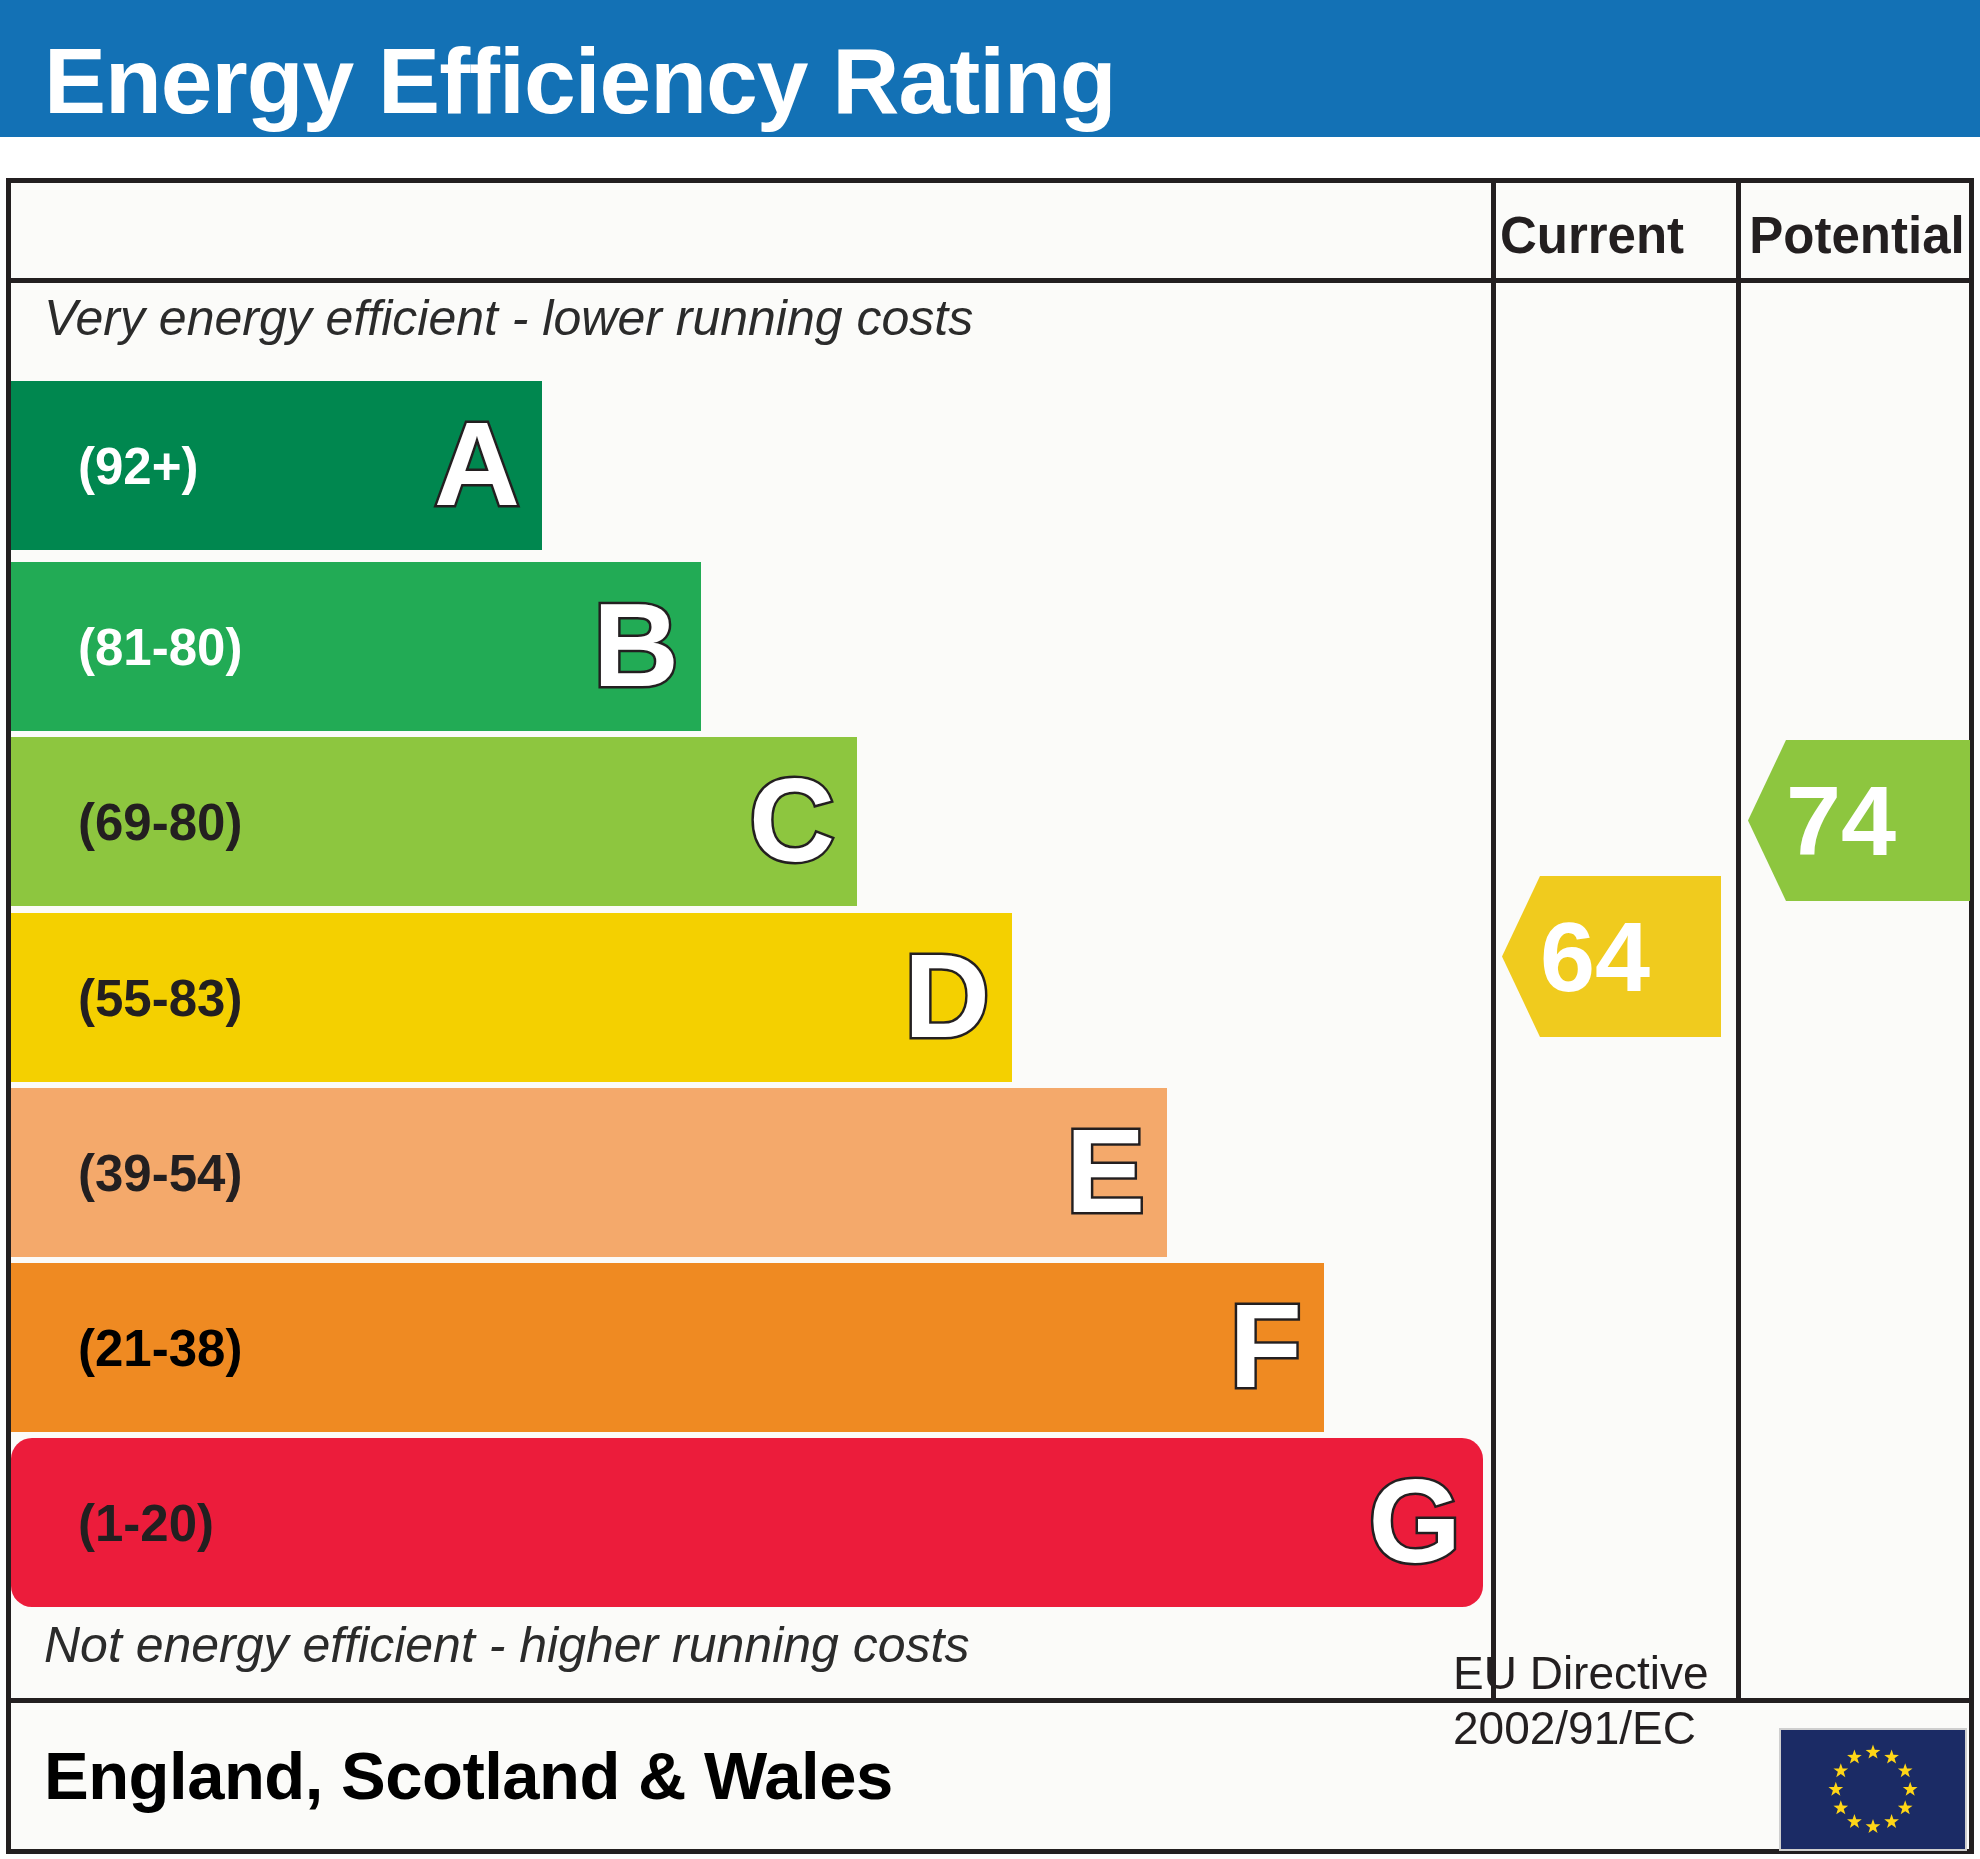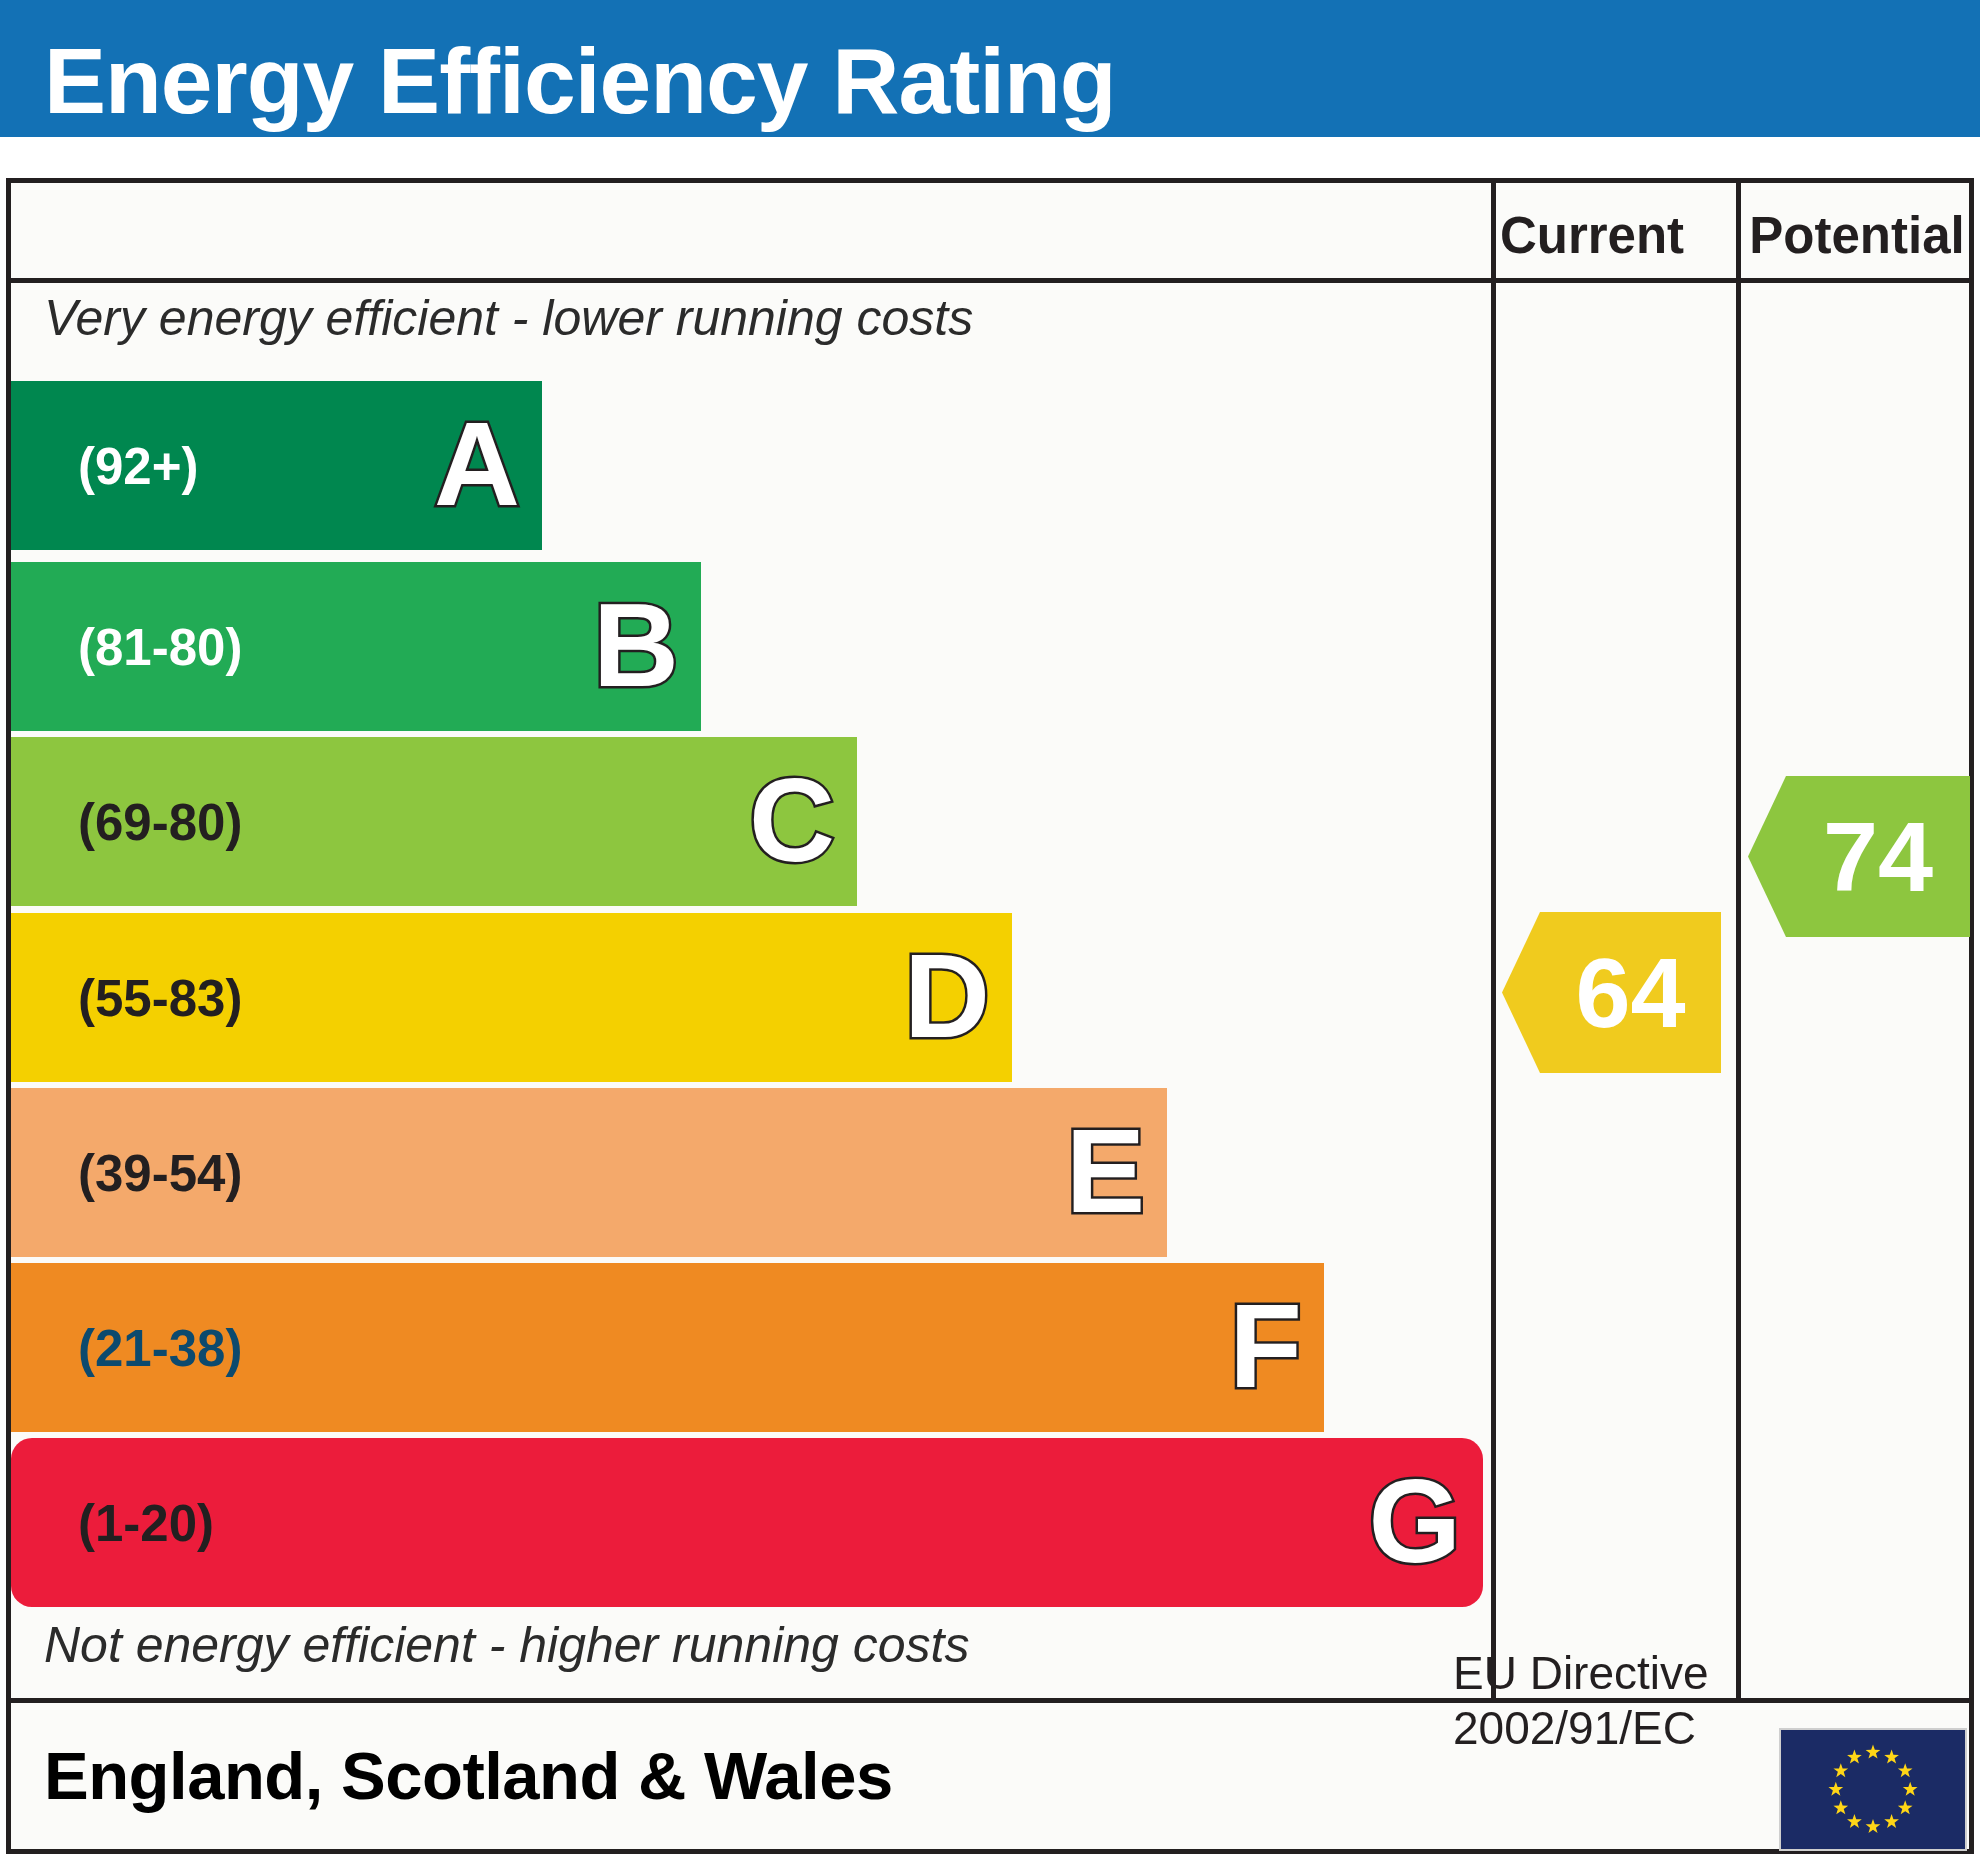--- a/index.html
+++ b/index.html
@@ -144,22 +144,21 @@
   .lt-white { color: #ffffff; }
   .lt-dark  { color: #231f20; }
 
   
   .badge {
     position: absolute;
     height: 161px;
     clip-path: polygon(38px 0, 100% 0, 100% 100%, 38px 100%, 0 50%);
     display: flex;
     align-items: center;
-    justify-content: center;
-    margin-top: 36px;
+    justify-content: flex-start;
   }
   .badge-num {
     font-size: 99px;
     font-weight: bold;
     color: #ffffff;
     line-height: 99px;
     padding-left: 38px;
   }
   .badge-current   { left: 1502px; top: 876px; width: 219px; }
   .badge-potential { left: 1748px; top: 740px; width: 222px; }
@@ -234,21 +233,21 @@
     </div>
     <div class="bar" style="top: 532px; width: 1001px; background: rgb(244, 208, 0);">
       <span class="bar-range lt-dark" style="color: rgb(35, 31, 32);">(55-83)</span>
       <span class="bar-letter">D</span>
     </div>
     <div class="bar" style="top: 707px; width: 1156px; background: rgb(244, 169, 107);">
       <span class="bar-range lt-dark" style="color: rgb(35, 31, 32);">(39-54)</span>
       <span class="bar-letter">E</span>
     </div>
     <div class="bar" style="top: 882px; width: 1313px; background: rgb(239, 138, 34);">
-      <span class="bar-range lt-dark" style="color: #0c4a6e;">(21-38)</span>
+      <span class="bar-range lt-dark" style="color: #000000;">(21-38)</span>
       <span class="bar-letter">F</span>
     </div>
     <div class="bar" style="top: 1057px; width: 1472px; background: rgb(236, 28, 59); border-radius: 21px;">
       <span class="bar-range lt-dark" style="color: rgb(35, 31, 32);">(1-20)</span>
       <span class="bar-letter">G</span>
     </div>
   </div>
 
   <div class="badge badge-current" style="background: rgb(240, 203, 30);">
     <span class="badge-num">64</span>

